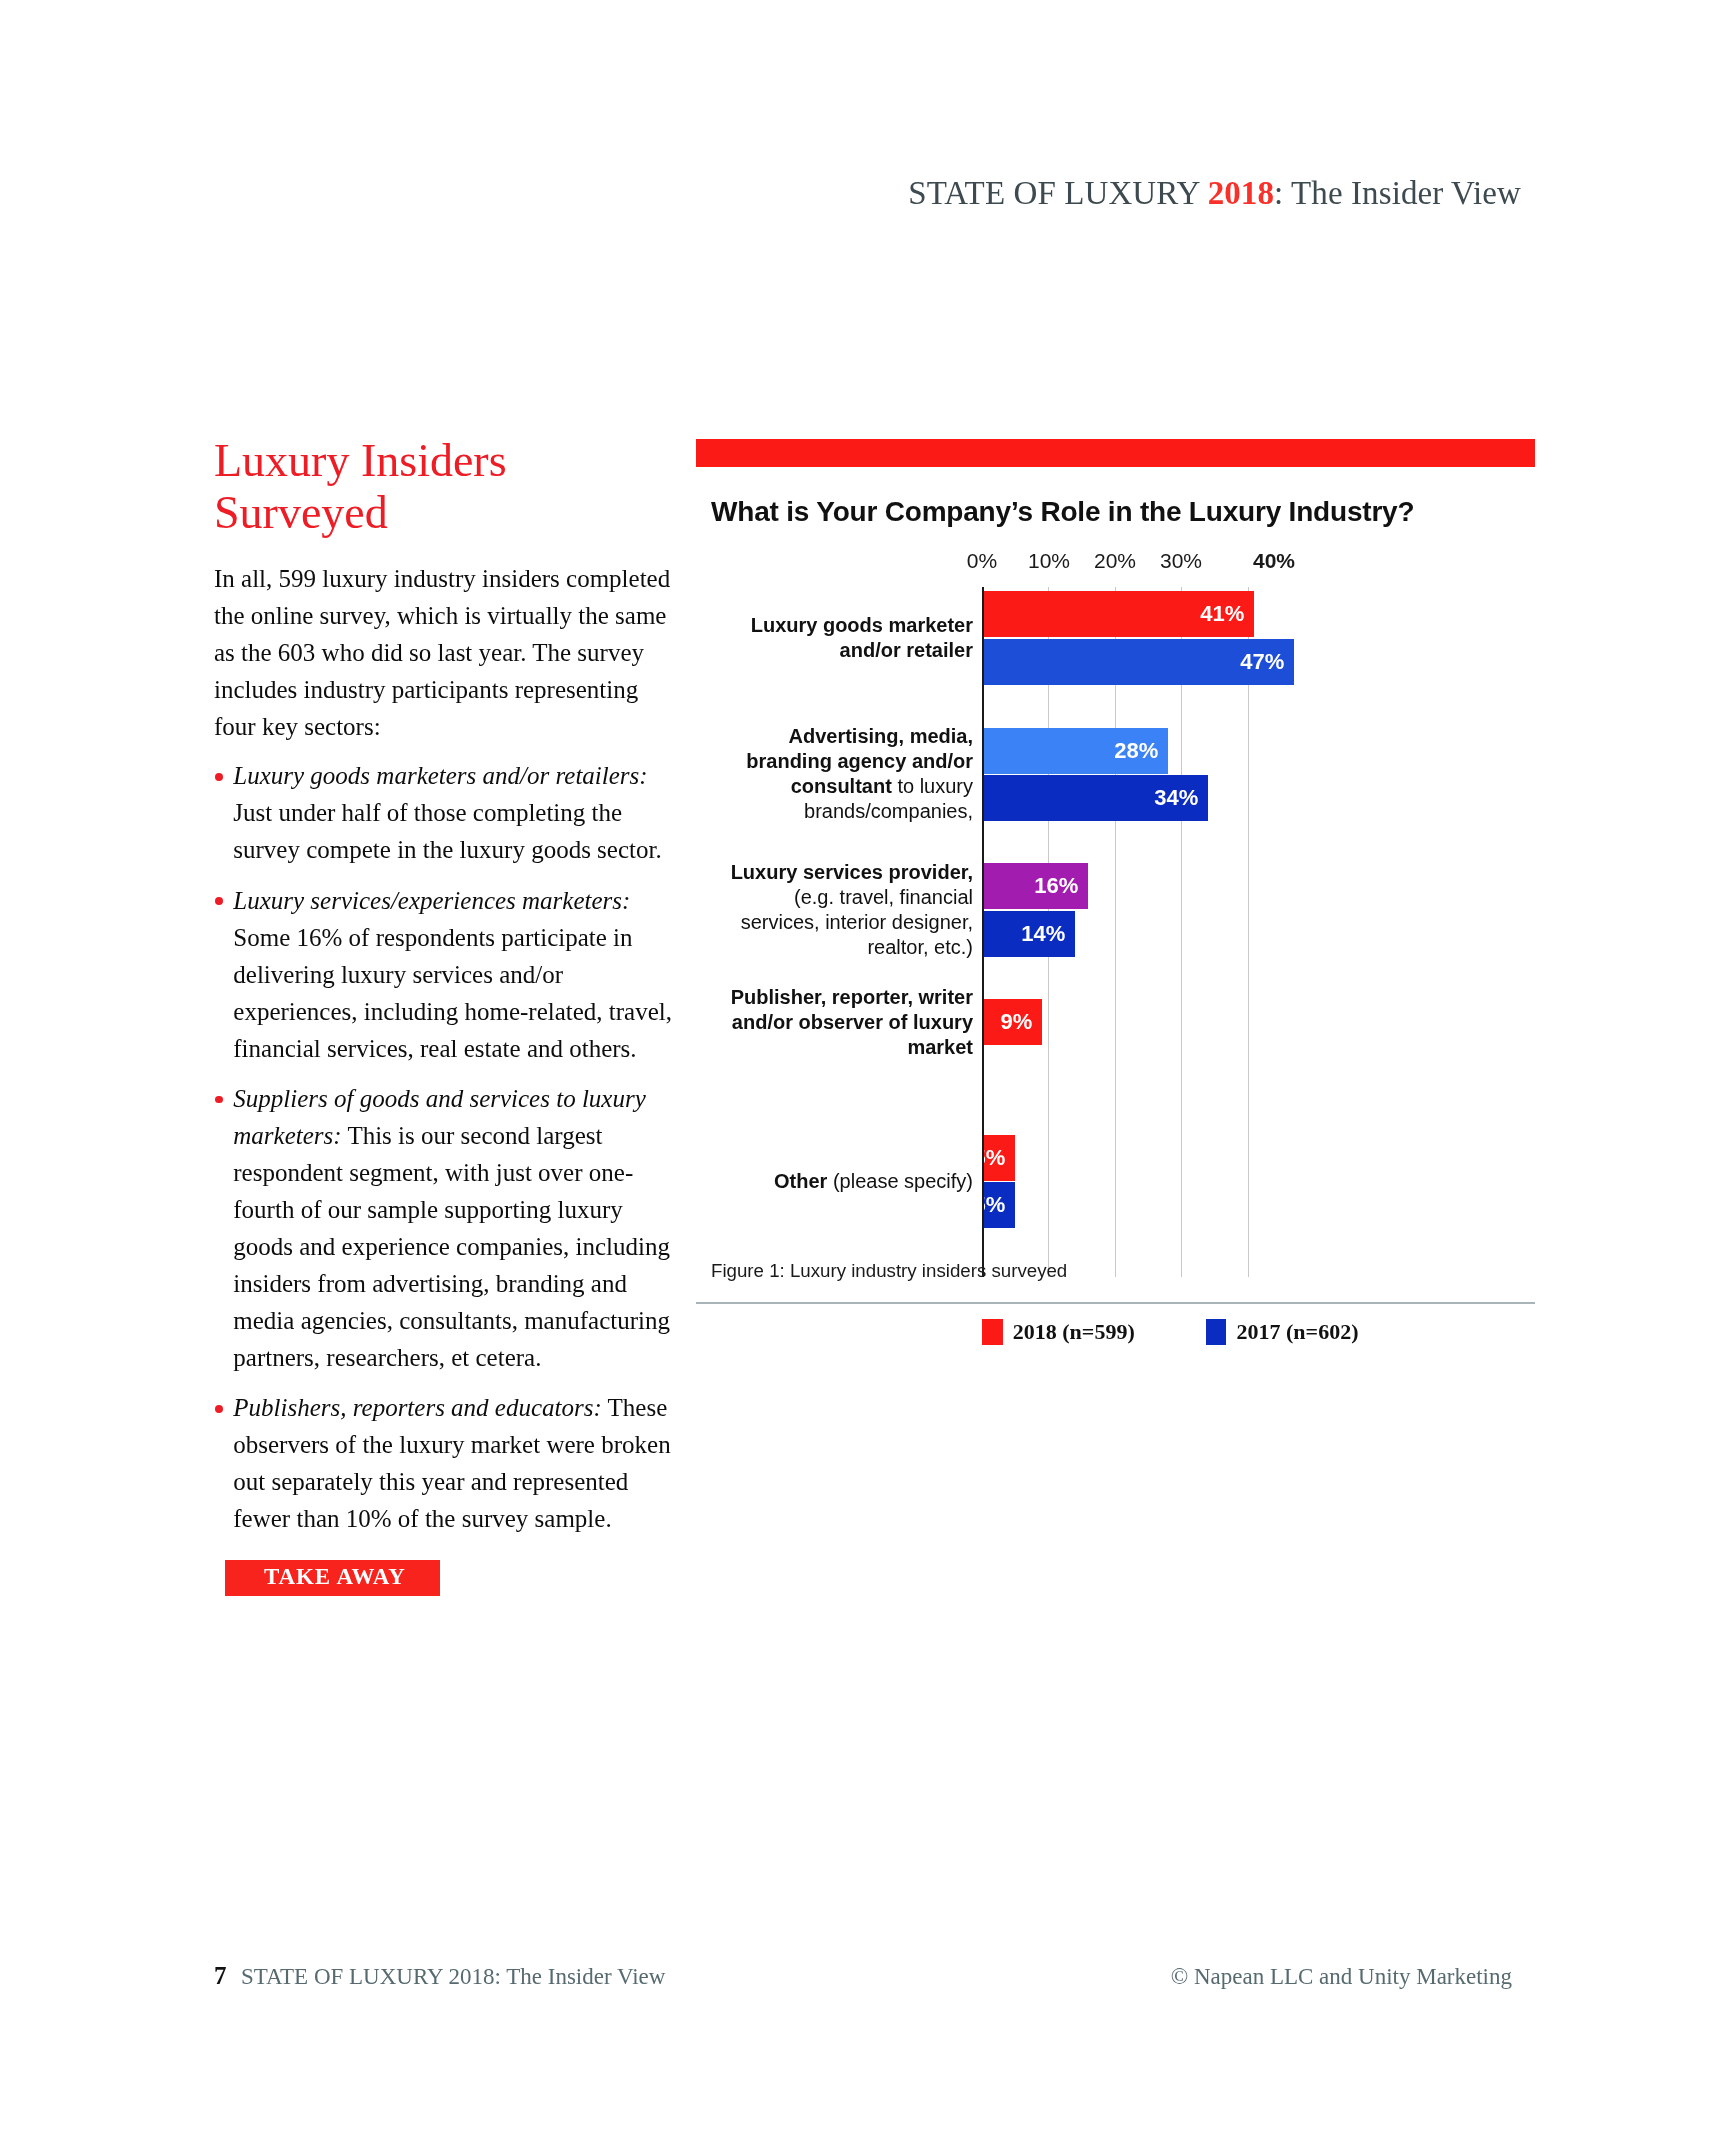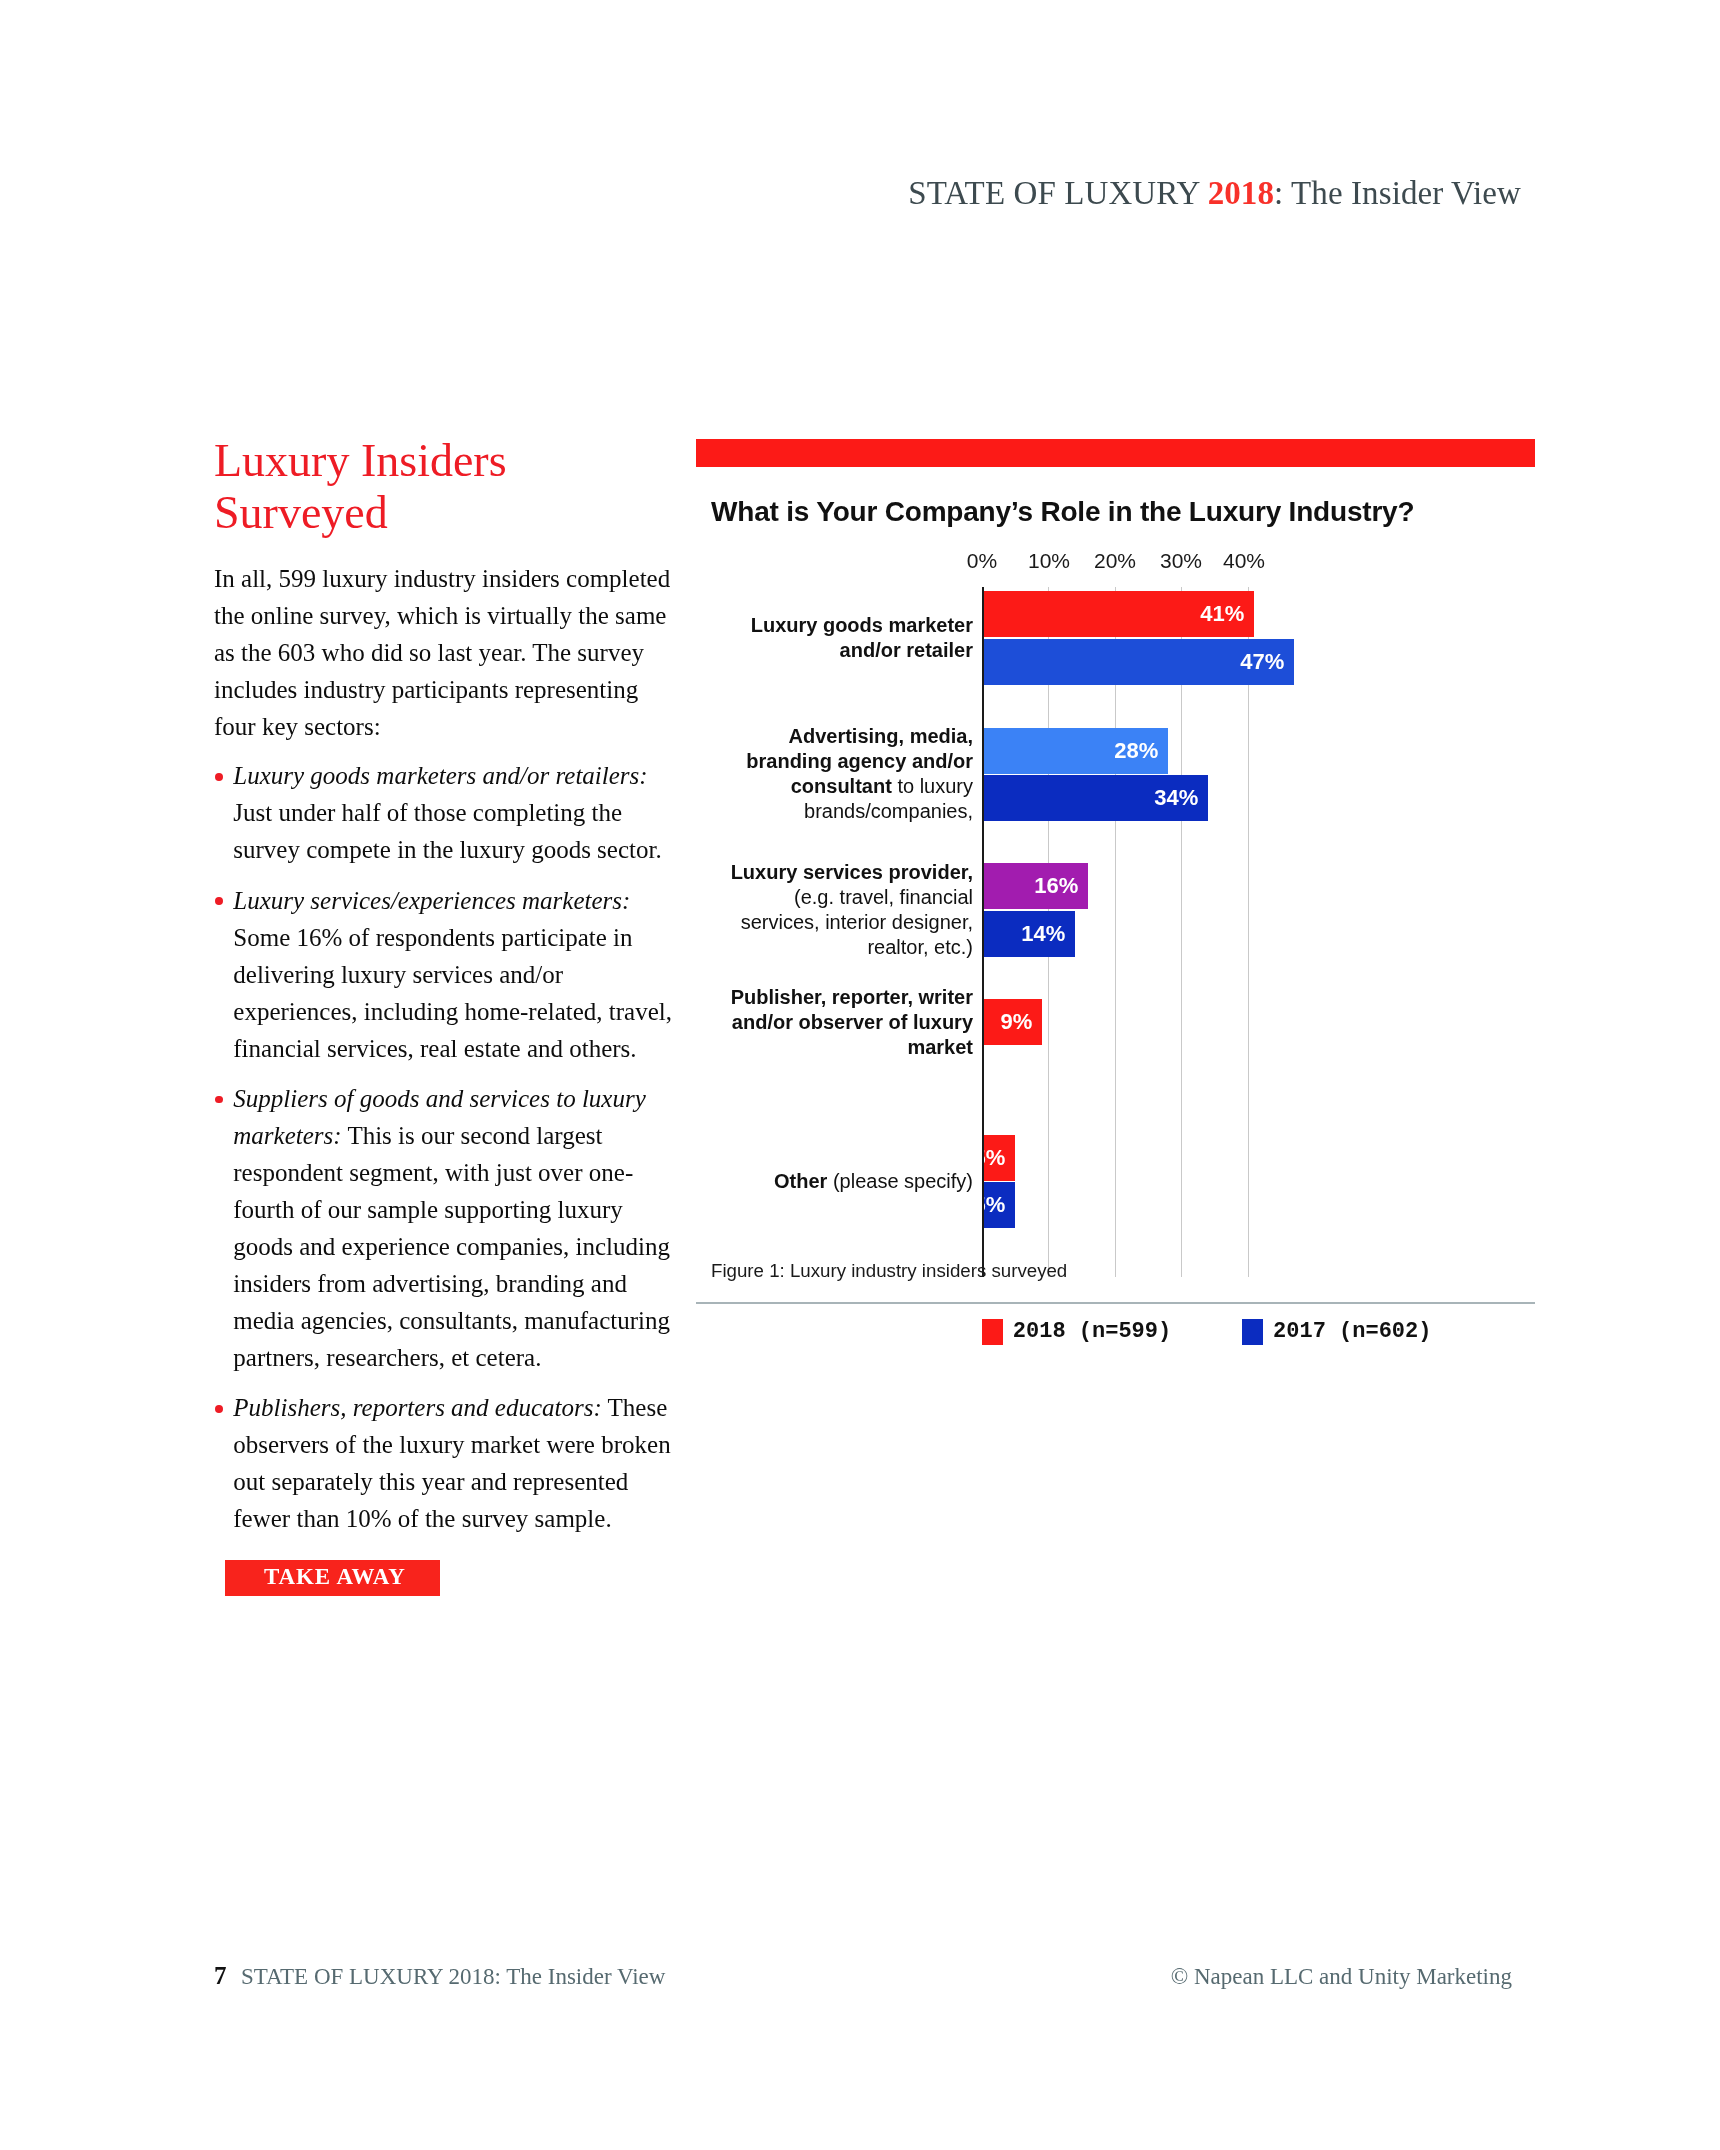--- a/index.html
+++ b/index.html
@@ -203,21 +203,21 @@
   .legend-item {
     display: flex;
     align-items: center;
     gap: 10.3px;
   }
   .legend-swatch {
     width: 20.5px;
     height: 26.6px;
   }
   .legend-label {
-    font-family: Liberation Mono, monospace;
+    font-family: Liberation Serif, serif;
     font-weight: bold;
     font-size: 22px;
     color: #111111;
     white-space: nowrap;
   }
 
   .figure-caption {
     position: absolute;
     left: 15px;
     top: 821px;
@@ -293,21 +293,21 @@
 <div class="chart-panel">
   <div class="chart-topbar"></div>
   <div class="chart-title">What is Your Company’s Role in the Luxury Industry?</div>
 
   <div class="plot-wrap">
     <div class="axis-labels" id="axis-labels">
         <div class="axis-tick-label" style="left: 286px; top: 0px;">0%</div>
         <div class="axis-tick-label" style="left: 353px; top: 0px;">10%</div>
         <div class="axis-tick-label" style="left: 419px; top: 0px;">20%</div>
         <div class="axis-tick-label" style="left: 485px; top: 0px;">30%</div>
-        <div class="axis-tick-label" style="left: 548px; top: 0px;">40%</div>
+        <div class="axis-tick-label" style="left: 578px; top: 0px; font-weight: bold;">40%</div>
       </div>
     <div class="plot-area" id="plot-area" style="height: 690px;">
       <div class="axis-line"></div>
     <div class="grid-line" style="left: 66px;"></div>
         <div class="grid-line" style="left: 133px;"></div>
         <div class="grid-line" style="left: 199px;"></div>
         <div class="grid-line" style="left: 266px;"></div>
         <div class="bar y2018" style="left: 0px; width: 272px; top: 4.8px; background: rgb(252, 26, 23);">
           <span class="bar-value">41%</span>
         </div>

